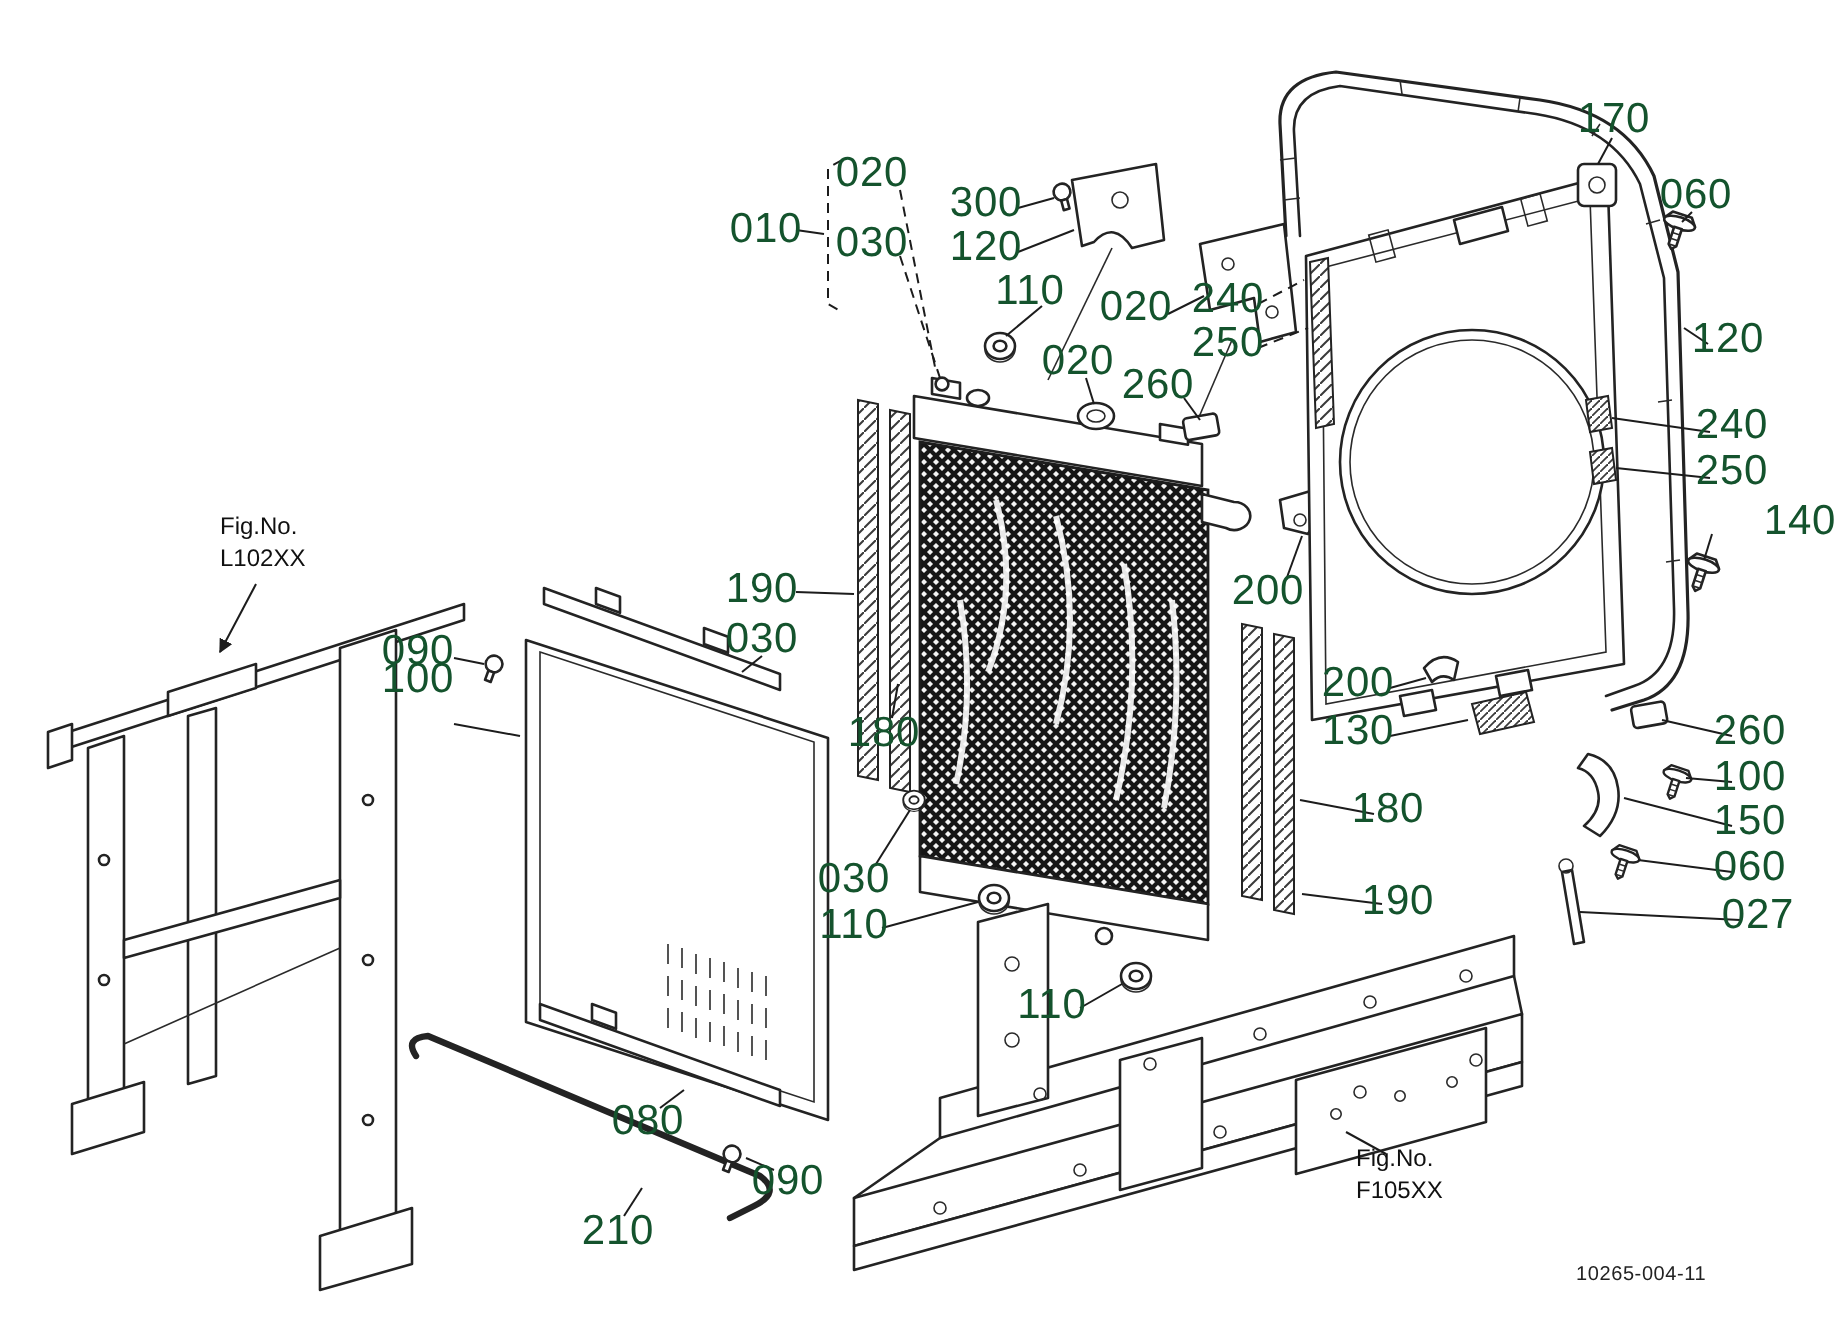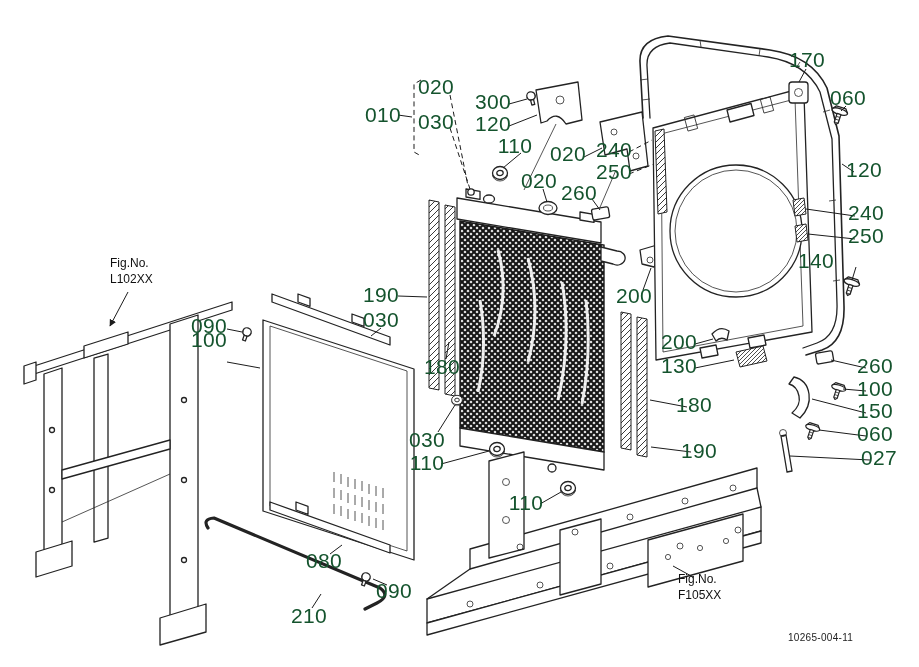--- a/index.html
+++ b/index.html
@@ -236,21 +236,21 @@
   <div class="pl" style="left:568px;top:154px">020</div>
   <div class="pl" style="left:614px;top:150px">240</div>
   <div class="pl" style="left:614px;top:172px">250</div>
   <div class="pl" style="left:539px;top:181px">020</div>
   <div class="pl" style="left:579px;top:193px">260</div>
   <div class="pl" style="left:807px;top:60px">170</div>
   <div class="pl" style="left:848px;top:98px">060</div>
   <div class="pl" style="left:864px;top:170px">120</div>
   <div class="pl" style="left:866px;top:213px">240</div>
   <div class="pl" style="left:866px;top:236px">250</div>
-  <div class="pl" style="left:816px;top:261px">140</div>
+  <div class="pl" style="left:900px;top:261px">140</div>
   <div class="pl" style="left:381px;top:295px">190</div>
   <div class="pl" style="left:381px;top:320px">030</div>
   <div class="pl" style="left:209px;top:326px">090</div>
   <div class="pl" style="left:209px;top:340px">100</div>
   <div class="pl" style="left:442px;top:367px">180</div>
   <div class="pl" style="left:634px;top:296px">200</div>
   <div class="pl" style="left:679px;top:342px">200</div>
   <div class="pl" style="left:679px;top:366px">130</div>
   <div class="pl" style="left:875px;top:366px">260</div>
   <div class="pl" style="left:875px;top:389px">100</div>

